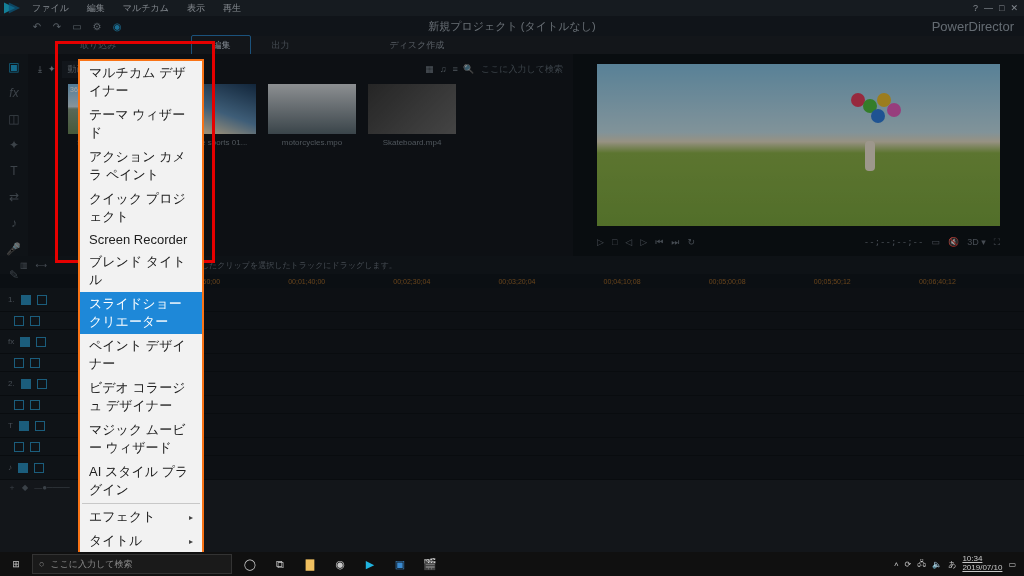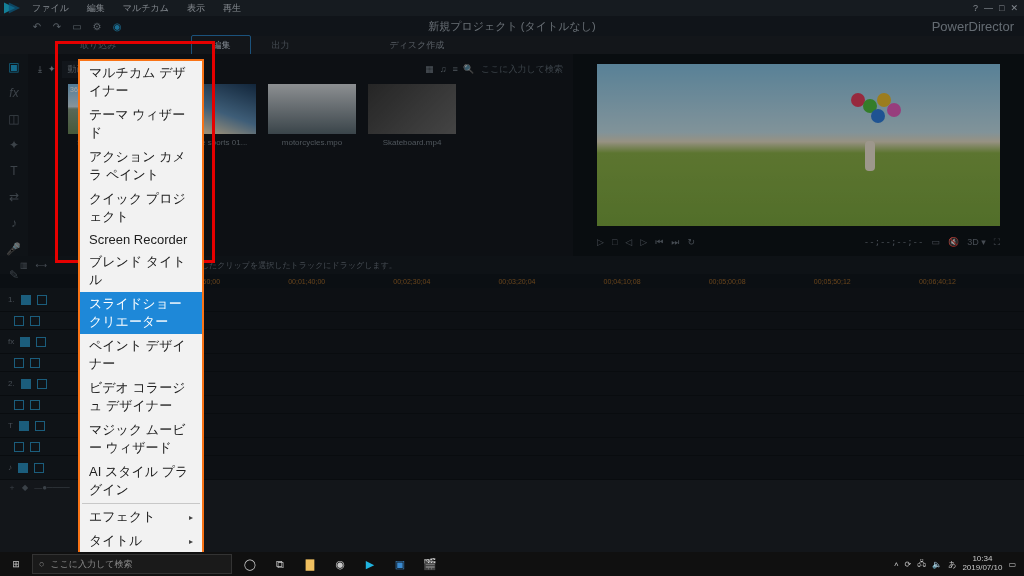--- a/index.html
+++ b/index.html
@@ -82,21 +82,21 @@
   .track.sm { height:18px; }
   .tfoot { height:14px; display:flex; align-items:center; padding:0 8px; color:#5a646e; font-size:8px; gap:6px; }
 
   
   .taskbar { position:absolute; bottom:0; left:0; right:0; height:24px; background:#101010; display:flex; align-items:center; font-size:9px; color:#c8c8c8; z-index:40; }
   .taskbar .win { width:32px; text-align:center; cursor:pointer; }
   .taskbar .search { flex:0 0 200px; height:20px; background:#1a1a1a; border:1px solid #333; display:flex; align-items:center; padding:0 6px; gap:6px; color:#8a8a8a; font-size:9px; }
   .taskbar .apps { display:flex; gap:2px; margin-left:4px; }
   .taskbar .apps span { width:28px; height:24px; display:flex; align-items:center; justify-content:center; font-size:11px; cursor:pointer; }
   .taskbar .tray { margin-left:auto; display:flex; align-items:center; gap:6px; padding-right:8px; font-size:8px; }
-  .taskbar .tray .clock { text-align:center; line-height:1.1; }
+  .taskbar .tray .clock { text-align:left; line-height:1.1;text-decoration:underline; }
 
   .chev::after { content:"▾"; font-size:8px; color:#8a939d; }
 </style>
 </head>
 <body>
 
 <div class="overlay"></div>
 
 <div class="topbar">
   <div class="logo">

